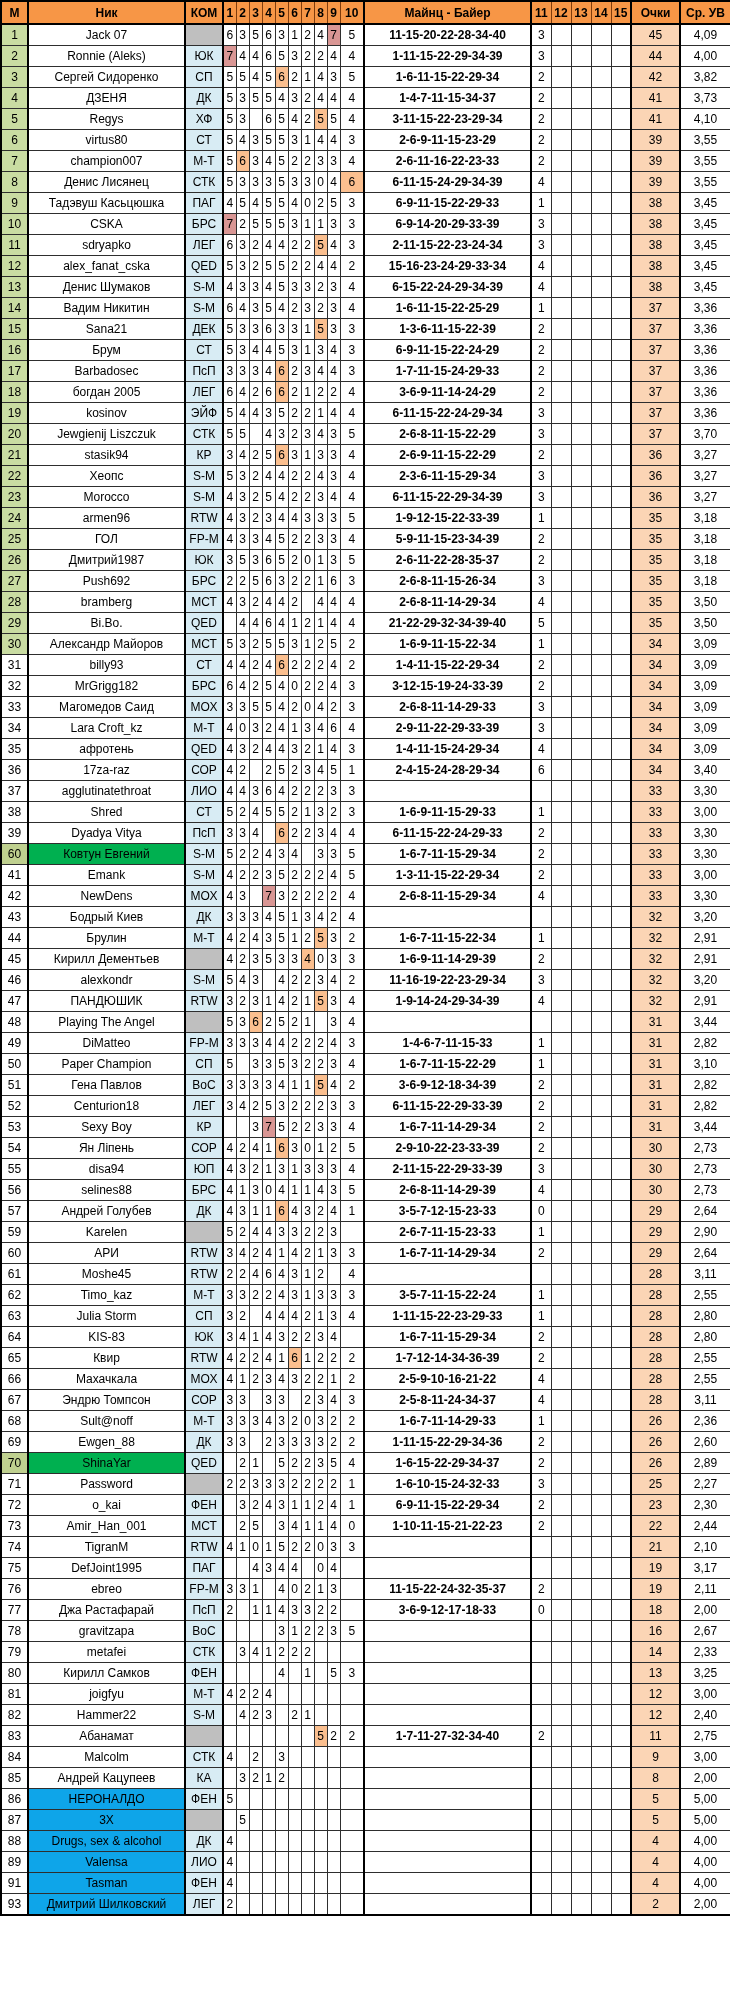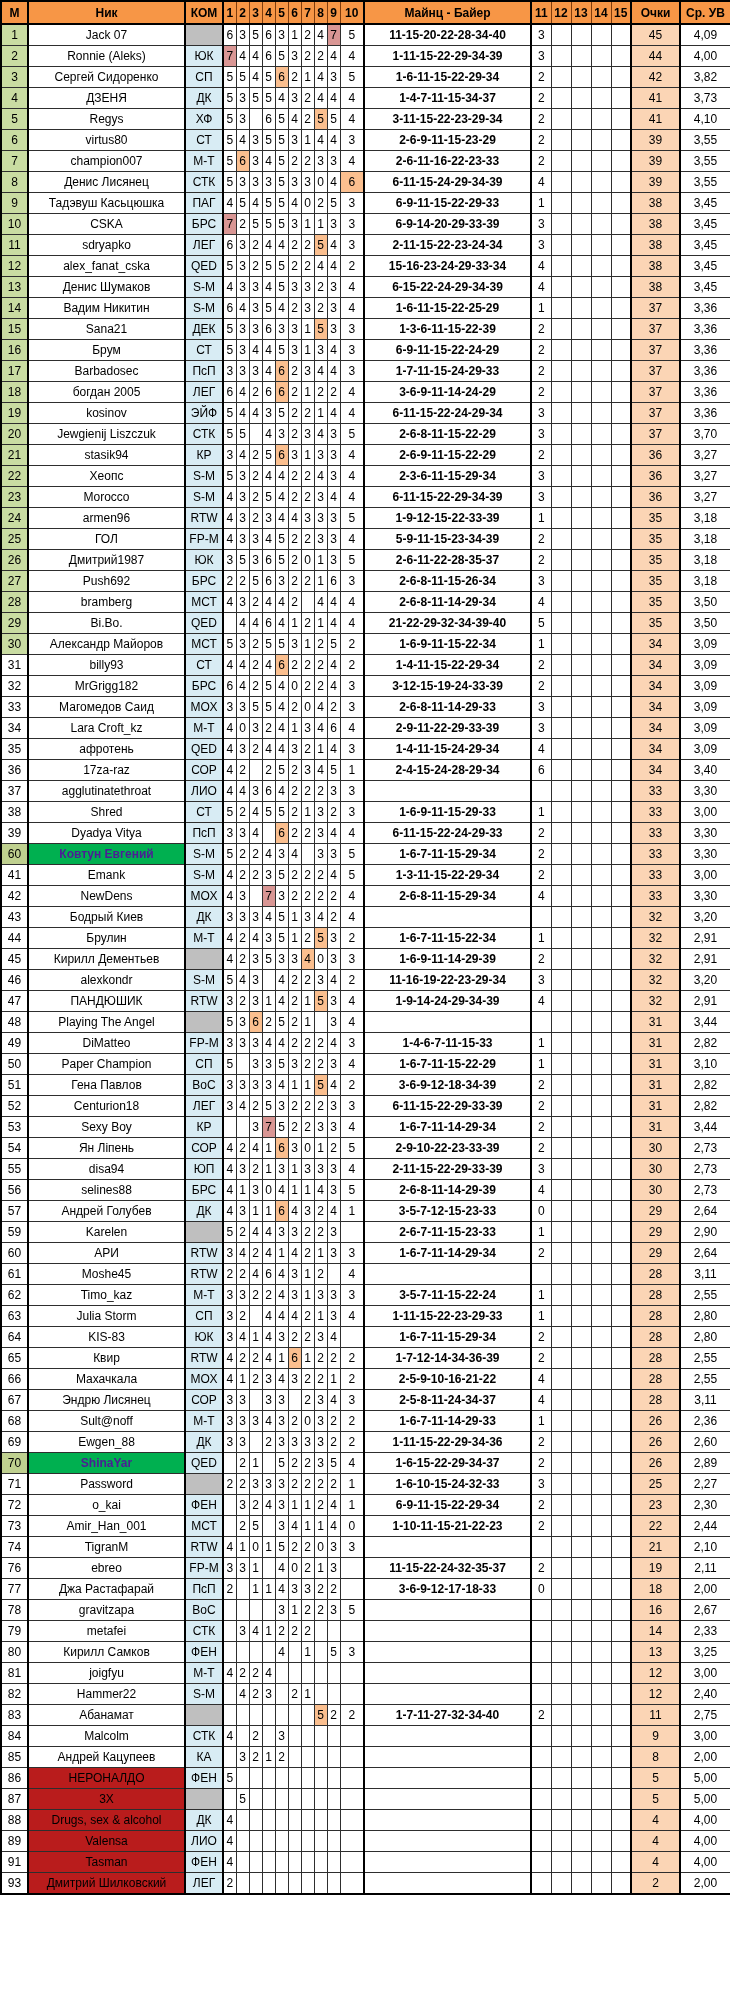--- a/index.html
+++ b/index.html
@@ -7,22 +7,22 @@
   #wrap{width:730px;}
   table{border-collapse:collapse;table-layout:fixed;width:730px;border:2px solid #000;}
   td,th{border:1px solid #2e2e2e;height:20px;padding:0 1px;text-align:center;vertical-align:middle;
         overflow:hidden;white-space:nowrap;font-size:12px;color:#000;line-height:1;}
   th{background:#F79646;font-weight:bold;border:1px solid #803c0c;border-bottom:2px solid #000;height:21px;}
   .bl2{border-left-width:2px;border-left-color:#000;}
   td.rank{background:#fff;}
   td.rank.g{background:#C9DCA2;}
   td.rank.g2{background:#BFD08F;}
   td.nick{background:#fff;}
-  td.nick.green{background:#00B050;color:#4c1d95;font-weight:bold;}
-  td.nick.red{background:#b91c1c;}
+  td.nick.green{background:#00B050;color:#000000;font-weight:normal;}
+  td.nick.red{background:#0ea5e9;}
   td.team{background:#D8ECF4;}
   td.team.gray{background:#BFBFBF;}
   td.pred{font-size:12px;}
   td.pred.o{background:#FBBF8F;}
   td.pred.r{background:#D99694;}
   td.match{font-weight:bold;font-size:12px;}
   td.pts{background:#FBD5B5;}
   td.avg{background:#fff;}
 </style>
 </head>
@@ -1569,21 +1569,21 @@
           <td class="round bl2">4</td>
           <td class="round"></td>
           <td class="round"></td>
           <td class="round"></td>
           <td class="round"></td>
           <td class="pts bl2">28</td>
           <td class="avg bl2">2,55</td>
         </tr>
         <tr>
           <td class="rank">67</td>
-          <td class="nick bl2">Эндрю Лисянец</td>
+          <td class="nick bl2">Эндрю Томпсон</td>
           <td class="team bl2">СОР</td>
           <td class="pred bl2">3</td>
           <td class="pred">3</td>
           <td class="pred"></td>
           <td class="pred">3</td>
           <td class="pred">3</td>
           <td class="pred"></td>
           <td class="pred">2</td>
           <td class="pred">3</td>
           <td class="pred">4</td>
@@ -1750,20 +1750,43 @@
           <td class="pred">3</td>
           <td class="pred">3</td>
           <td class="match bl2"></td>
           <td class="round bl2"></td>
           <td class="round"></td>
           <td class="round"></td>
           <td class="round"></td>
           <td class="round"></td>
           <td class="pts bl2">21</td>
           <td class="avg bl2">2,10</td>
+        </tr>
+        <tr>
+          <td class="rank">75</td>
+          <td class="nick bl2">DefJoint1995</td>
+          <td class="team bl2">ПАГ</td>
+          <td class="pred bl2"></td>
+          <td class="pred"></td>
+          <td class="pred">4</td>
+          <td class="pred">3</td>
+          <td class="pred">4</td>
+          <td class="pred">4</td>
+          <td class="pred"></td>
+          <td class="pred">0</td>
+          <td class="pred">4</td>
+          <td class="pred"></td>
+          <td class="match bl2"></td>
+          <td class="round bl2"></td>
+          <td class="round"></td>
+          <td class="round"></td>
+          <td class="round"></td>
+          <td class="round"></td>
+          <td class="pts bl2">19</td>
+          <td class="avg bl2">3,17</td>
         </tr>
         <tr>
           <td class="rank">76</td>
           <td class="nick bl2">ebreo</td>
           <td class="team bl2">FP-M</td>
           <td class="pred bl2">3</td>
           <td class="pred">3</td>
           <td class="pred">1</td>
           <td class="pred"></td>
           <td class="pred">4</td>

